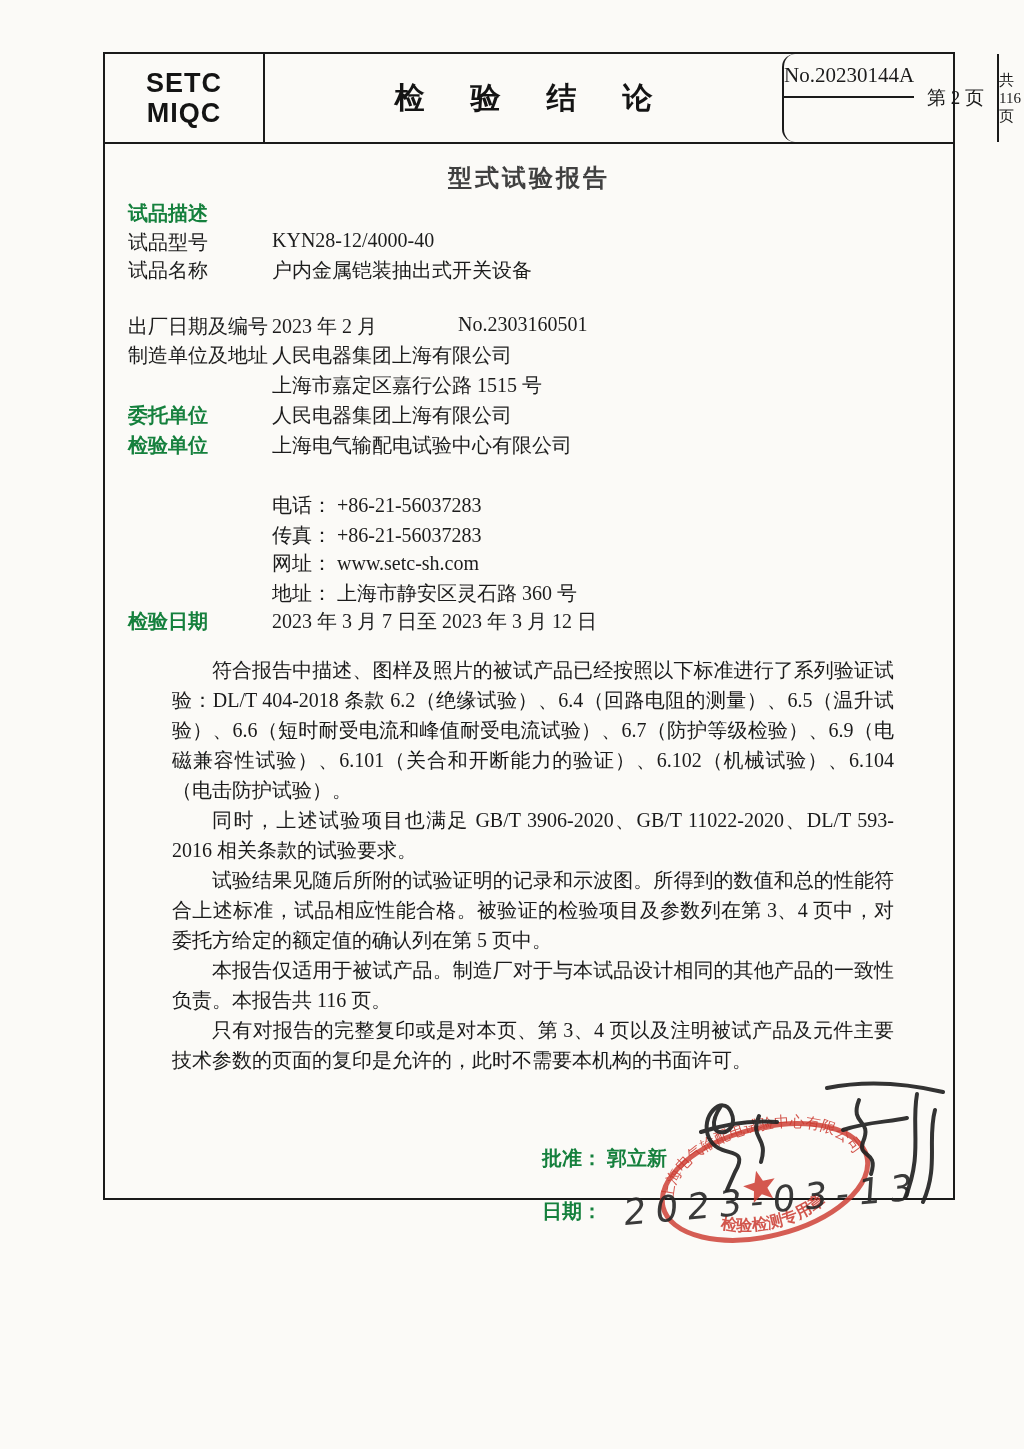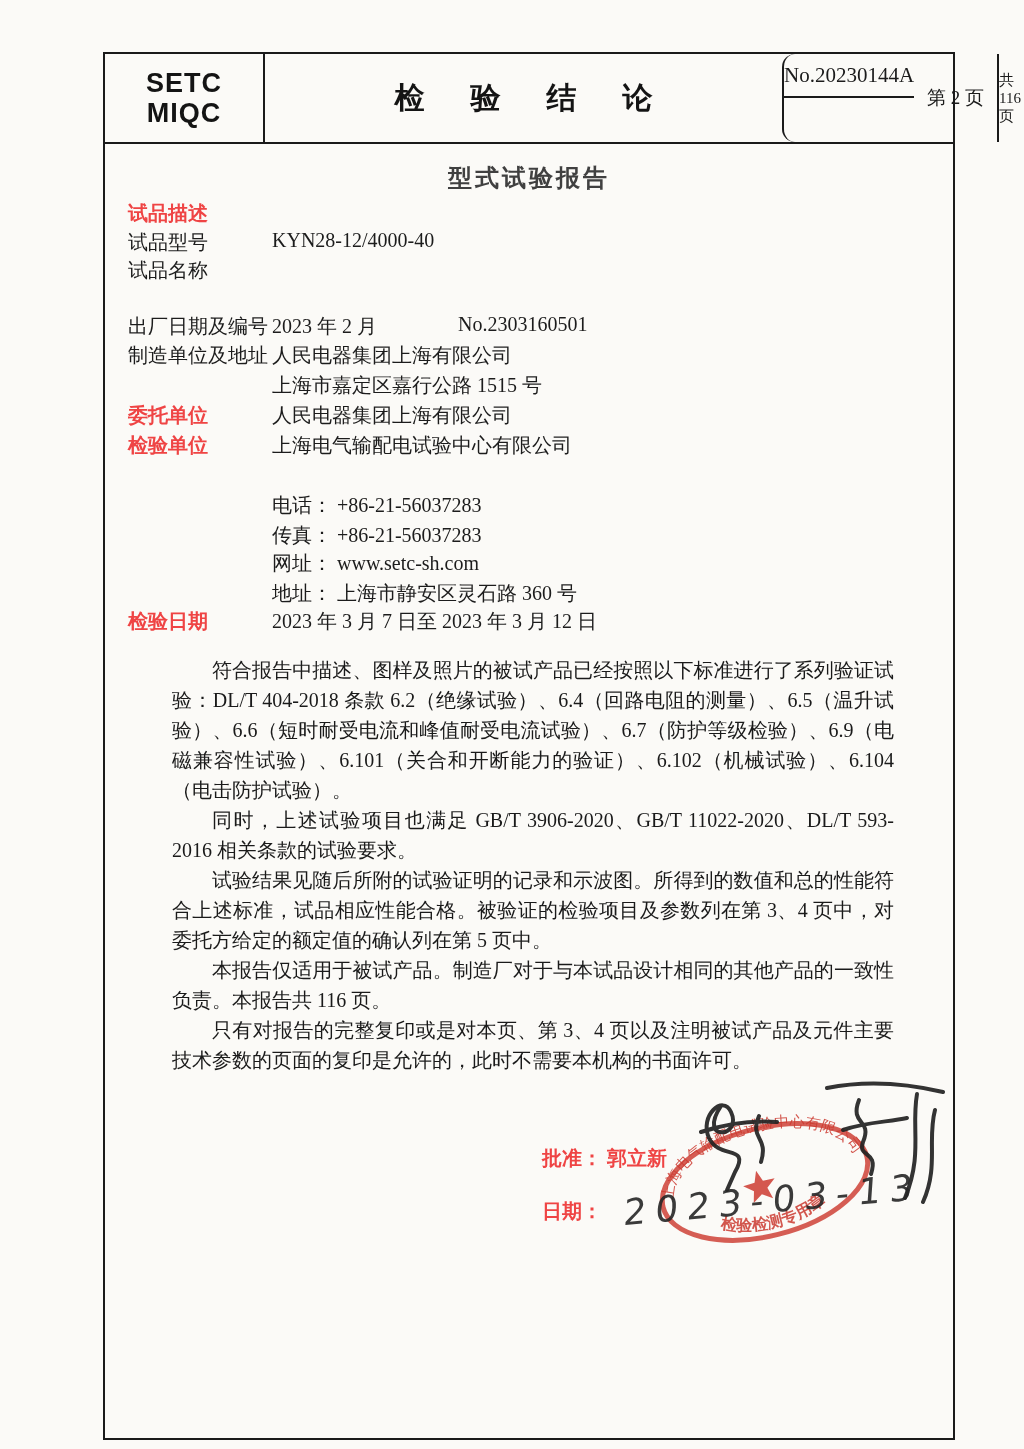--- a/index.html
+++ b/index.html
@@ -2,21 +2,21 @@
 <html><head>
 <meta charset="utf-8">
 <style>
   html,body{margin:0;padding:0;background:#e8e8e6;}
   .page{
     position:relative;width:1024px;height:1449px;margin:0 auto;
     background:#fbfaf7;overflow:hidden;
     font-family:"Liberation Serif","DejaVu Serif",serif;color:#1b1b1b;
   }
   .frame{
-    position:absolute;left:103px;top:52px;width:852px;height:1388px;
+    position:absolute;left:103px;top:52px;width:852px;height:1148px;
     border:2px solid #1a1a1a;box-sizing:border-box;
   }
   
   .htable{position:absolute;left:0;top:0;width:100%;height:90px;
     border-bottom:2px solid #1a1a1a;box-sizing:border-box;display:flex;}
   .hcell-logo{width:160px;border-right:2px solid #1a1a1a;box-sizing:border-box;
     display:flex;flex-direction:column;justify-content:center;align-items:center;
     font-family:"Liberation Sans","DejaVu Sans",sans-serif;font-weight:bold;
     font-size:27px;line-height:1.12;letter-spacing:1px;color:#141414;}
   .hcell-title{flex:1;display:flex;align-items:center;justify-content:center;
@@ -32,21 +32,21 @@
     display:flex;align-items:center;justify-content:center;font-size:19px;}
   .hpage-tot{flex:1;display:flex;align-items:center;justify-content:center;font-size:15px;}
   
   .report-title{position:absolute;left:0;top:108px;width:100%;text-align:center;
     font-family:"Liberation Sans","DejaVu Sans",sans-serif;font-weight:bold;
     font-size:24px;letter-spacing:3px;color:#404040;}
   .frow{position:absolute;left:23px;right:16px;height:27px;font-size:20px;
     white-space:nowrap;color:#1c1c1c;}
   .frow .lbl{position:absolute;left:0;top:0;}
   .frow .val{position:absolute;left:144px;top:0;}
-  .b{font-family:"Liberation Sans","DejaVu Sans",sans-serif;font-weight:bold;color:#ef4444;}
+  .b{font-family:"Liberation Sans","DejaVu Sans",sans-serif;font-weight:bold;color:#15803d;}
   .pos-cur-l{position:absolute;left:239px;top:0;}
   .pos-cur-v{position:absolute;left:347px;top:0;}
   .pos-frq-l{position:absolute;left:452px;top:0;}
   .pos-frq-v{position:absolute;left:557px;top:0;}
   .pos-serial{position:absolute;left:330px;top:0;}
   .paras{position:absolute;left:67px;top:601px;width:722px;font-size:20px;
     line-height:30px;text-align:justify;color:#1a1a1a;}
   .paras p{margin:0;text-indent:2em;}
   
   .approve-line{position:absolute;left:437px;top:1091px;font-size:20px;}
@@ -85,20 +85,21 @@
 
     <div class="frow" style="top:146px">
       <span class="lbl b">试品描述</span>
     </div>
     <div class="frow" style="top:175px">
       <span class="lbl">试品型号</span>
       <span class="val">KYN28-12/4000-40</span>
     </div>
     <div class="frow" style="top:203px">
       <span class="lbl">试品名称</span>
+      <span class="val">户内金属铠装抽出式开关设备</span>
     </div>
     <div class="frow" style="top:259px">
       <span class="lbl">出厂日期及编号</span>
       <span class="val">2023 年 2 月</span>
       <span class="pos-serial">No.2303160501</span>
     </div>
     <div class="frow" style="top:288px">
       <span class="lbl">制造单位及地址</span>
       <span class="val">人民电器集团上海有限公司</span>
     </div>

